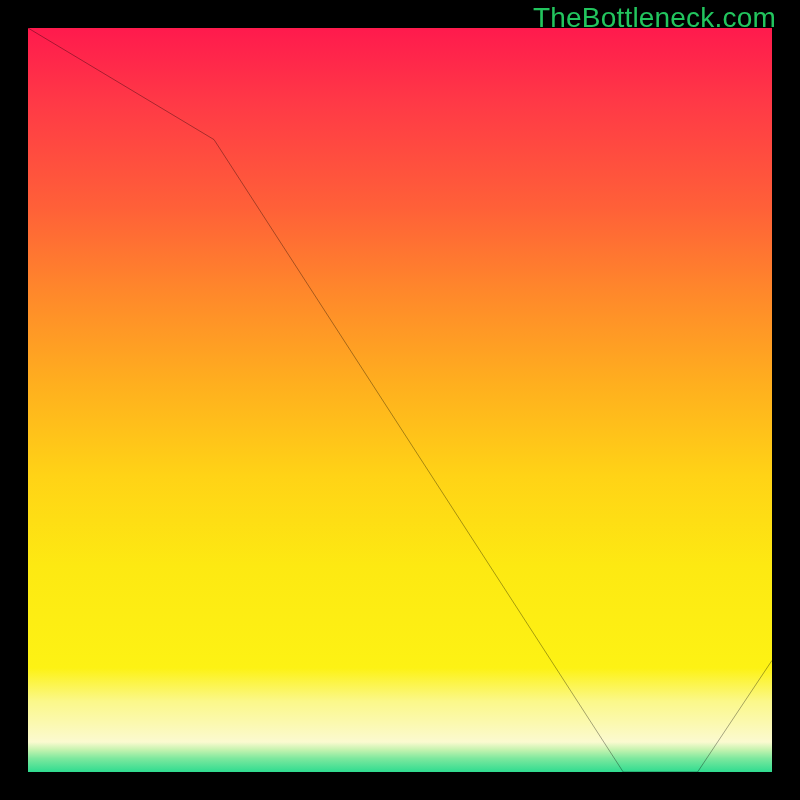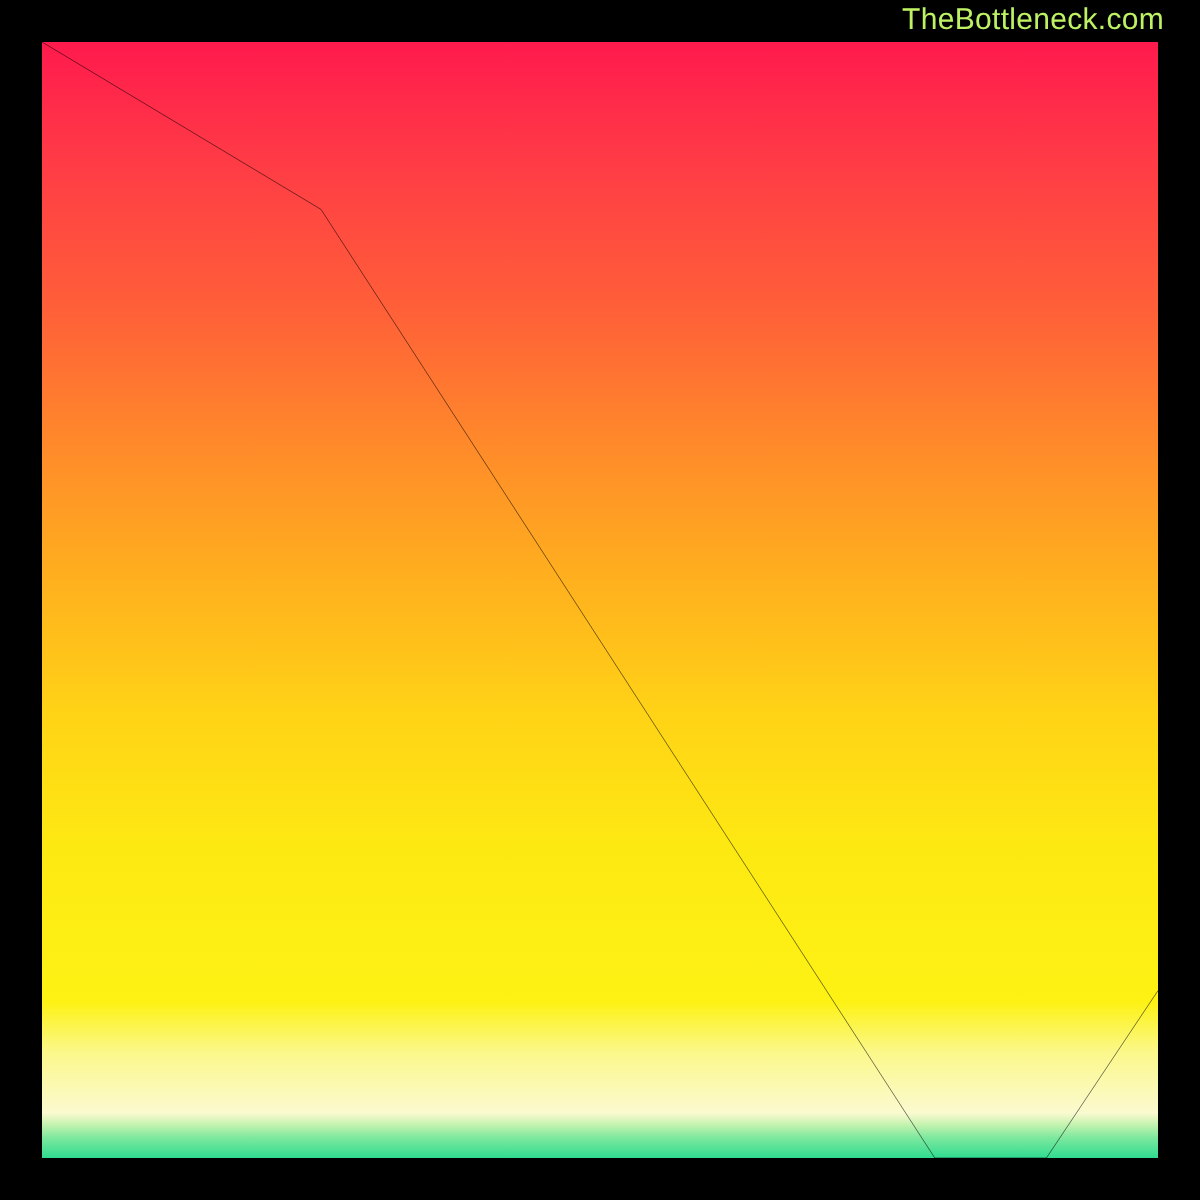--- a/index.html
+++ b/index.html
@@ -14,22 +14,22 @@
   .container {
     position: relative;
     width: 800px;
     height: 800px;
     background: #000;
   }
   .attribution {
     position: absolute;
     top: 2px;
     right: 24px;
-    color: #bef264;
-    font-size: 20px;
+    color: #22c55e;
+    font-size: 28px;
     font-family: Arial, sans-serif;
     letter-spacing: 0.2px;
   }
   .plot-frame {
     position: absolute;
     left: 28px;
     top: 28px;
     width: 744px;
     height: 744px;
     overflow: hidden;

